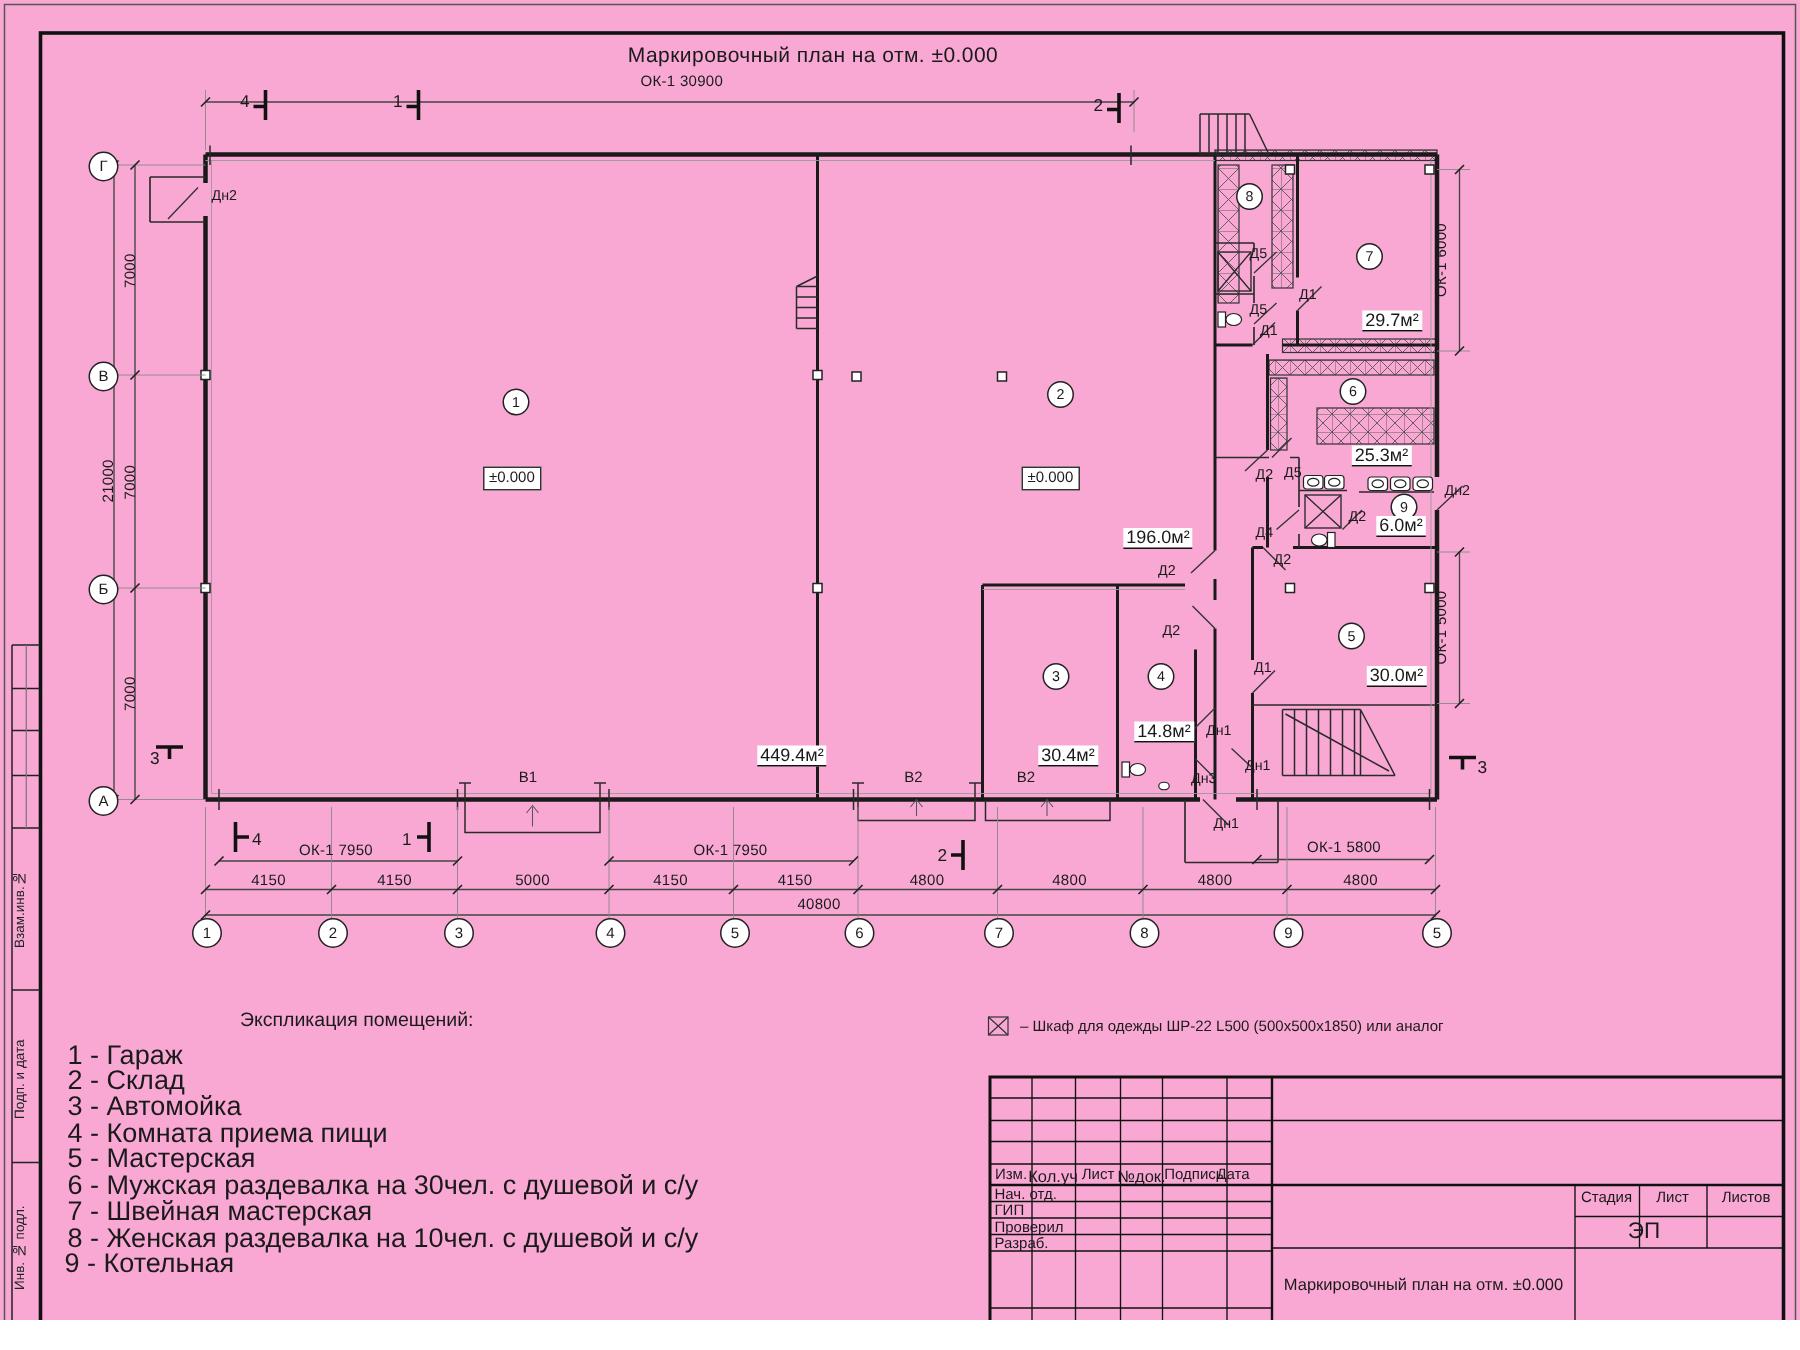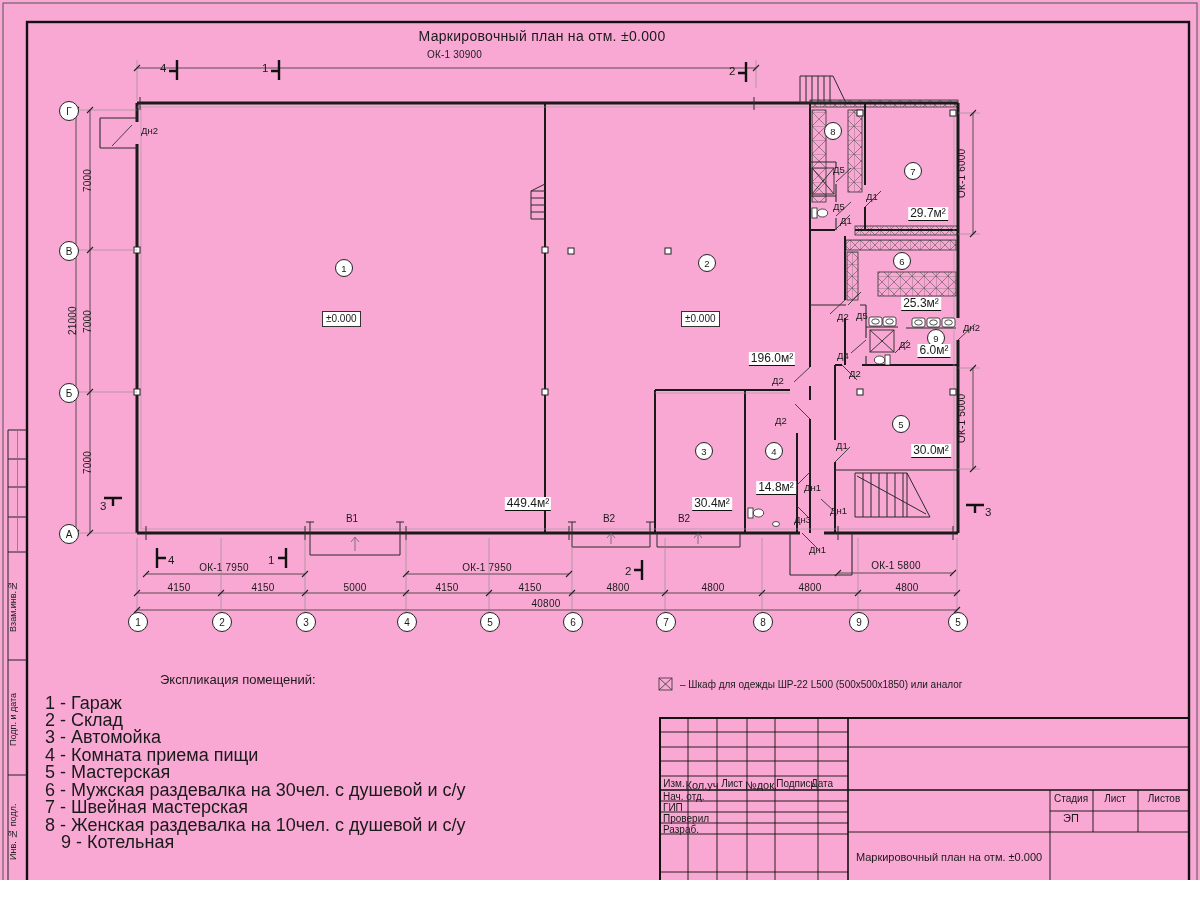--- a/index.html
+++ b/index.html
@@ -286,38 +286,38 @@
 
 <div class="t" style="left:160px;top:673px;font-size:13px">Экспликация помещений:</div>
 <div class="t leg" style="left:45px;top:694px">1 - Гараж</div>
 <div class="t leg" style="left:45px;top:711px">2 - Склад</div>
 <div class="t leg" style="left:45px;top:728px">3 - Автомойка</div>
 <div class="t leg" style="left:45px;top:746px">4 - Комната приема пищи</div>
 <div class="t leg" style="left:45px;top:763px">5 - Мастерская</div>
 <div class="t leg" style="left:45px;top:781px">6 - Мужская раздевалка на 30чел. с душевой и с/у</div>
 <div class="t leg" style="left:45px;top:798px">7 - Швейная мастерская</div>
 <div class="t leg" style="left:45px;top:816px">8 - Женская раздевалка на 10чел. с душевой и с/у</div>
-<div class="t leg" style="left:61px;top:833px">9 - Котельная</div>
+<div class="t leg" style="left:43px;top:833px">9 - Котельная</div>
 
 <div class="t" style="left:680px;top:680px;font-size:10px">– Шкаф для одежды ШР-22 L500 (500x500x1850) или аналог</div>
 
 <div class="t c tb" style="left:674px;top:779px">Изм.</div>
 <div class="t c tbs" style="left:702px;top:780px">Кол.уч</div>
 <div class="t c tb" style="left:732px;top:779px">Лист</div>
 <div class="t c tbs" style="left:761px;top:780px">№док.</div>
 <div class="t c tb" style="left:796px;top:779px">Подпись</div>
 <div class="t c tb" style="left:822px;top:779px">Дата</div>
 <div class="t tb" style="left:663px;top:792px">Нач. отд.</div>
 <div class="t tb" style="left:663px;top:803px">ГИП</div>
 <div class="t tb" style="left:663px;top:814px">Проверил</div>
 <div class="t tb" style="left:663px;top:825px">Разраб.</div>
 <div class="t tb" style="left:663px;top:896px">Н. контр.</div>
 <div class="t c tb" style="left:1071px;top:794px">Стадия</div>
 <div class="t c tb" style="left:1115px;top:794px">Лист</div>
 <div class="t c tb" style="left:1164px;top:794px">Листов</div>
-<div class="t c" style="left:1071px;top:813px;font-size:11px">ЭП</div>
+<div class="t c" style="left:1096px;top:813px;font-size:15px">ЭП</div>
 <div class="t c" style="left:949px;top:852px;font-size:11px">Маркировочный план на отм. ±0.000</div>
 
 <div class="t v side" style="left:9px;top:556px;width:16px;height:100px">Взам.инв.№</div>
 <div class="t v side" style="left:9px;top:667px;width:16px;height:104px">Подп. и дата</div>
 <div class="t v side" style="left:9px;top:781px;width:16px;height:102px">Инв. № подл.</div>
 
 </div>
 
 </body></html>

